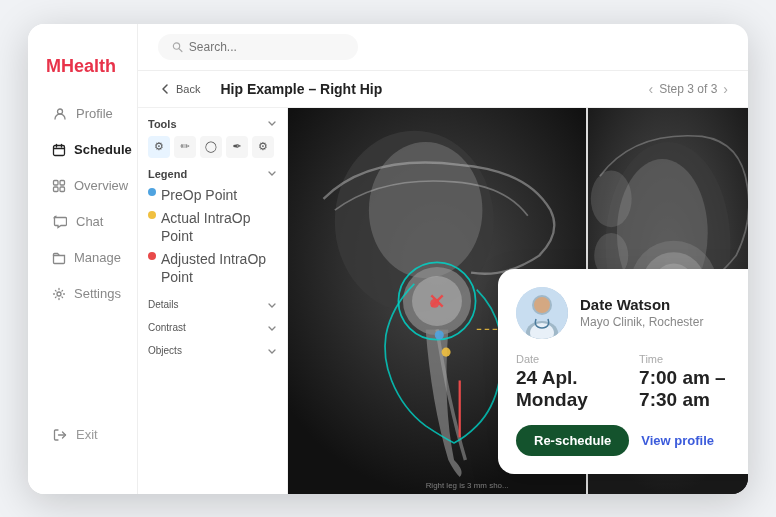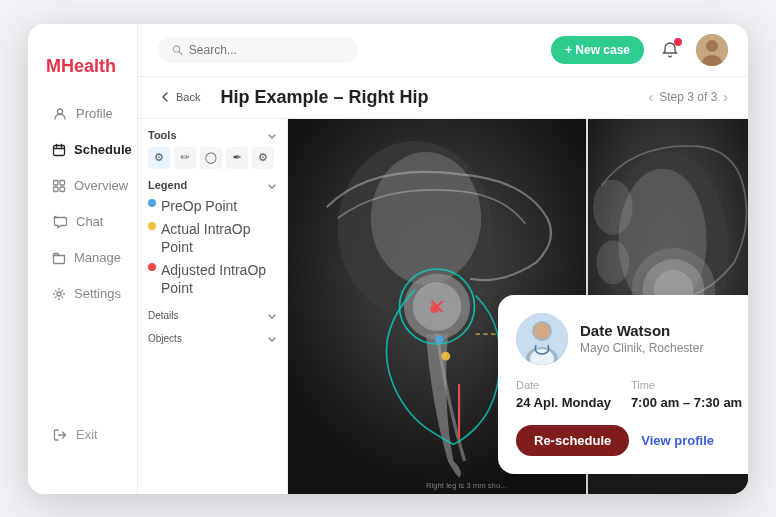--- a/index.html
+++ b/index.html
@@ -190,21 +190,21 @@
       display: flex;
       align-items: center;
       gap: 4px;
       font-size: 11px;
       color: #555;
       cursor: pointer;
       margin-right: 20px;
     }
 
     .case-title {
-      font-size: 18px;
+      font-size: 14px;
       font-weight: 700;
       color: #222;
       flex: 1;
     }
 
     .step-indicator {
       display: flex;
       align-items: center;
       gap: 6px;
       font-size: 12px;
@@ -234,21 +234,21 @@
       color: #555;
       overflow-y: auto;
     }
 
     .panel-section {
       margin-bottom: 10px;
     }
 
     .panel-section-header {
       display: flex;
-      align-items: flex-end;
+      align-items: flex-start;
       justify-content: space-between;
       font-weight: 600;
       font-size: 11px;
       color: #444;
       margin-bottom: 6px;
       cursor: pointer;
     }
 
     .tool-icons {
       display: flex;
@@ -371,33 +371,33 @@
     }
 
     .card-info-item label {
       display: block;
       font-size: 11px;
       color: #aaa;
       margin-bottom: 2px;
     }
 
     .card-info-item span {
-      font-size: 13px;
+      font-size: 19px;
       color: #222;
       font-weight: 600;
     }
 
     .card-actions {
       display: flex;
       gap: 12px;
       align-items: center;
     }
 
     .reschedule-btn {
-      background: #7f1d1d;
+      background: #14532d;
       color: #fff;
       border: none;
       border-radius: 20px;
       padding: 8px 18px;
       font-size: 13px;
       font-weight: 600;
       cursor: pointer;
     }
 
     .view-profile-btn {
@@ -499,37 +499,20 @@
 
   <div class="main-content">
 
     <div class="header">
       <div class="search-bar">
         <svg width="12" height="12" viewBox="0 0 12 12" fill="none">
           <circle cx="5" cy="5" r="3.5" stroke="#aaa" stroke-width="1.3"></circle>
           <line x1="8" y1="8" x2="11" y2="11" stroke="#aaa" stroke-width="1.3" stroke-linecap="round"></line>
         </svg>
         <input type="text" placeholder="Search..." style="">
-      </div>
-      <div class="header-actions">
-        <button class="new-case-btn">+ New case</button>
-        <div class="bell-icon-container">
-          <svg width="18" height="18" viewBox="0 0 18 18" fill="none">
-            <path d="M9 2a5 5 0 00-5 5v3l-1.5 2h13L14 10V7a5 5 0 00-5-5z" stroke="#555" stroke-width="1.3"></path>
-            <path d="M7.5 14.5a1.5 1.5 0 003 0" stroke="#555" stroke-width="1.3"></path>
-          </svg>
-          <div class="bell-badge"></div>
-        </div>
-        <div class="avatar">
-          <svg width="32" height="32" viewBox="0 0 32 32">
-            <rect width="32" height="32" fill="#c8a882"></rect>
-            <circle cx="16" cy="12" r="6" fill="#a07850"></circle>
-            <ellipse cx="16" cy="28" rx="10" ry="7" fill="#a07850"></ellipse>
-          </svg>
-        </div>
       </div>
     </div>
 
     <div class="case-view">
 
       <div class="case-header">
         <div class="back-btn">
           <svg width="14" height="14" viewBox="0 0 14 14" fill="none">
             <path d="M9 3L5 7l4 4" stroke="#555" stroke-width="1.5" stroke-linecap="round" stroke-linejoin="round"></path>
           </svg>
@@ -586,20 +569,28 @@
           <div class="sub-section">
             <div class="sub-section-row">
               <span>Details</span>
               <svg width="10" height="10" viewBox="0 0 10 10" fill="none">
                 <path d="M2 4l3 3 3-3" stroke="#888" stroke-width="1.3" stroke-linecap="round"></path>
               </svg>
             </div>
           </div>
           <div class="sub-section">
             <div class="sub-section-row">
+              <span>Contrast</span>
+              <svg width="10" height="10" viewBox="0 0 10 10" fill="none">
+                <path d="M2 4l3 3 3-3" stroke="#888" stroke-width="1.3" stroke-linecap="round"></path>
+              </svg>
+            </div>
+          </div>
+          <div class="sub-section">
+            <div class="sub-section-row">
               <span>Objects</span>
               <svg width="10" height="10" viewBox="0 0 10 10" fill="none">
                 <path d="M2 4l3 3 3-3" stroke="#888" stroke-width="1.3" stroke-linecap="round"></path>
               </svg>
             </div>
           </div>
         </div>
 
         <div class="imaging-area">
 

